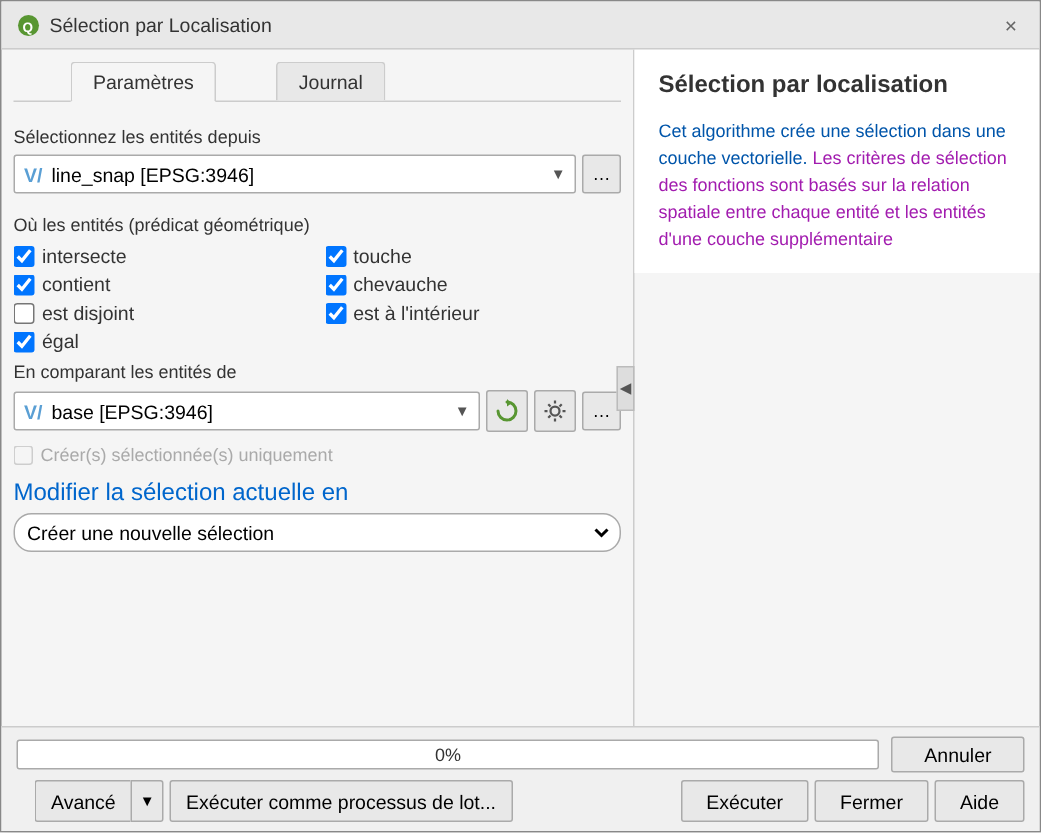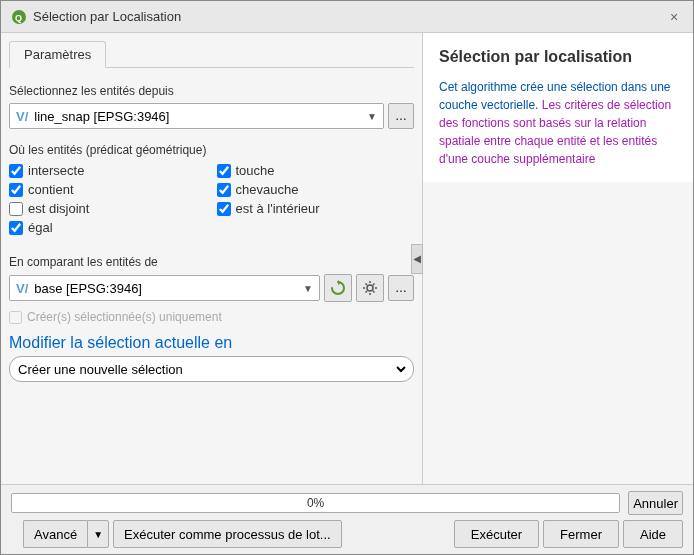--- a/index.html
+++ b/index.html
@@ -92,20 +92,21 @@
     .tab {
       padding: 5px 14px;
       border: 1px solid #ccc;
       border-bottom: none;
       background: #e8e8e8;
       cursor: pointer;
       font-size: 13px;
       color: #333;
       margin-right: 2px;
       border-radius: 3px 3px 0 0;
+      margin-left: 38px;
     }
     .tab.active {
       background: #f5f5f5;
       border-bottom: 1px solid #f5f5f5;
       margin-bottom: -1px;
       z-index: 1;
     }
     
     .section-label {
       font-size: 12px;
@@ -157,21 +158,21 @@
     .checkbox-group-label {
       font-size: 12px;
       color: #333;
       margin-top: 6px;
       margin-bottom: 6px;
     }
     .checkbox-grid {
       display: grid;
       grid-template-columns: 1fr 1fr;
       gap: 4px 10px;
-      margin-bottom: 14px;
+      margin-bottom: 0;
     }
     .checkbox-item {
       display: flex;
       align-items: center;
       gap: 5px;
       font-size: 13px;
       color: #333;
     }
     .checkbox-item input[type="checkbox"] {
       width: 14px;
@@ -234,21 +235,21 @@
       position: absolute;
       width: 100%;
       text-align: center;
       top: 50%;
       transform: translateY(-50%);
       font-size: 12px;
       color: #333;
     }
     .cancel-btn {
       margin-left: 8px;
-      padding: 2px 4px;
+      padding: 2px 21px;
       border: 1px solid #aaa;
       background: #e8e8e8;
       cursor: pointer;
       font-size: 13px;
       border-radius: 2px;
       height: 24px;
     }
     .bottom-buttons {
       display: flex;
       align-items: center;
@@ -370,20 +371,21 @@
     </div>
     <div class="close-btn">×</div>
   </div>
 
   <div class="dialog-body">
 
     <div class="left-panel">
 
       <div class="tabs">
         <div class="tab active">Paramètres</div>
+        <div class="tab">Journal</div>
       </div>
 
       <div class="section-label">Sélectionnez les entités depuis</div>
       <div class="select-row">
         <div class="select-box">
           <div class="select-box-text">
             <span class="v-icon">V/</span>
             <span>line_snap [EPSG:3946]</span>
           </div>
           <span class="select-arrow">▼</span>

